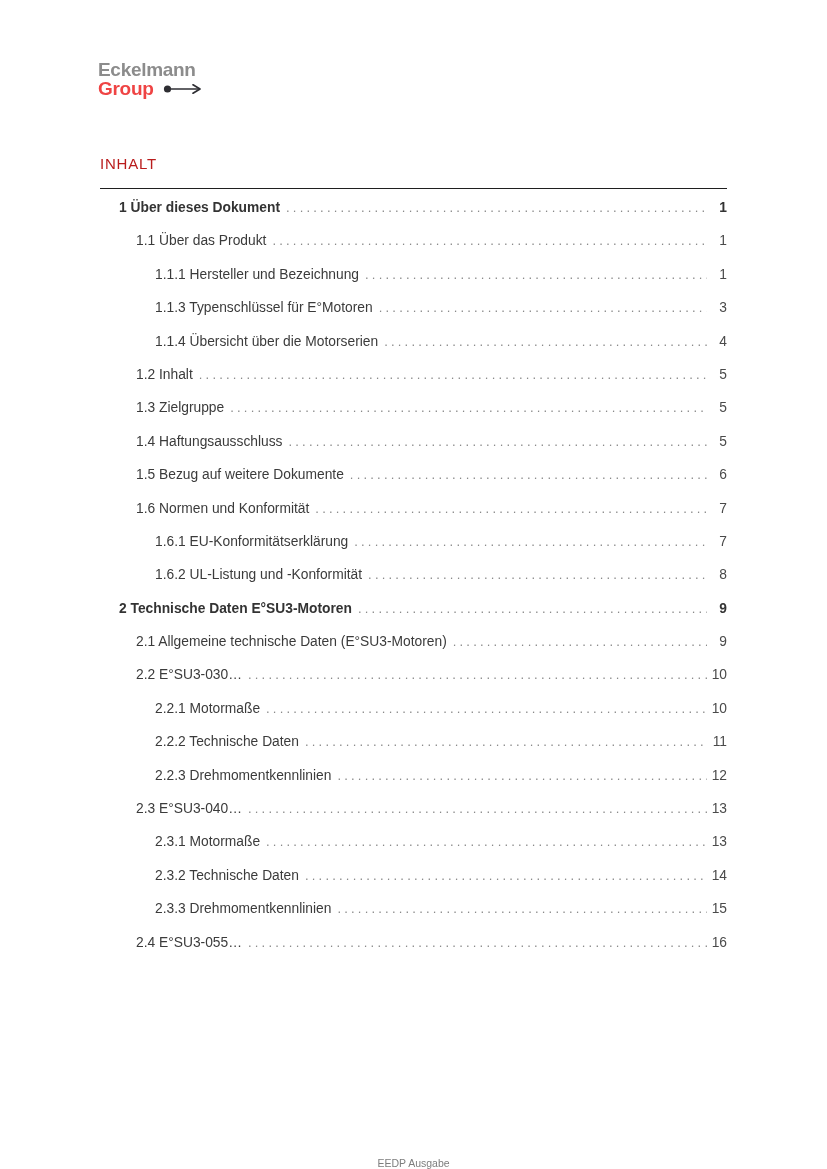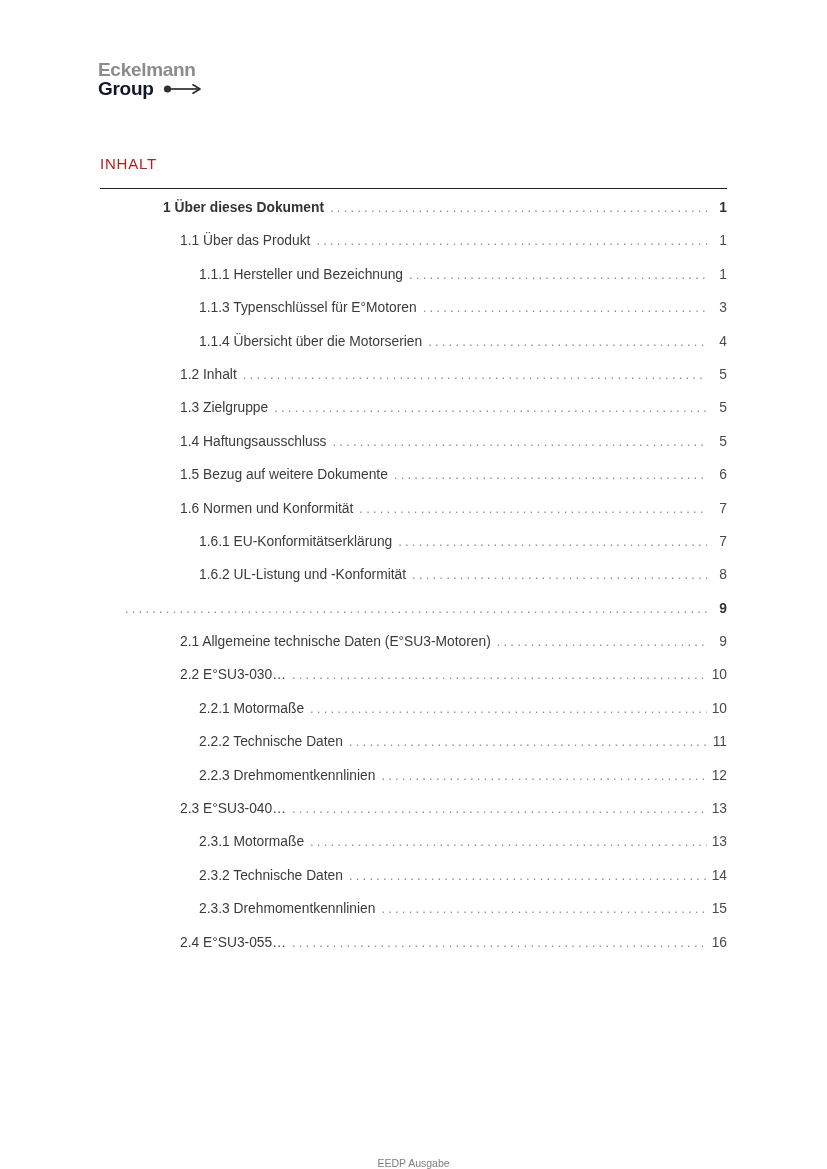--- a/index.html
+++ b/index.html
@@ -3,34 +3,35 @@
 <meta charset="utf-8">
 <style>
   html, body { margin: 0; padding: 0; background: #ffffff; }
   .page {
     position: relative;
     width: 827px;
     height: 1169px;
     background: #ffffff;
     font-family: "Liberation Sans", sans-serif;
     overflow: hidden;
+    border-radius: 9px;
   }
 
   
   .logo {
     position: absolute;
     left: 98px;
     top: 60px;
     font-weight: bold;
     font-size: 19px;
     line-height: 19px;
     letter-spacing: -0.3px;
   }
   .logo-line1 { display: block; color: #8c8c8c; }
-  .logo-line2 { display: flex; align-items: center; gap: 9px; color: #0f172a; justify-content: center; }
+  .logo-line2 { display: flex; align-items: center; gap: 9px; color: #ef4444; justify-content: center; }
   .logo-arrow { display: inline-flex; align-items: center; }
 
   
   .section-title {
     position: absolute;
     left: 100px;
     top: 155px;
     font-size: 15px;
     color: #b91c1c;
     letter-spacing: 0.8px;
@@ -55,21 +56,21 @@
     align-items: baseline;
     height: 33.4px;
     line-height: 33.4px;
     font-size: 13.8px;
     color: #3b3b3b;
     cursor: pointer;
   }
   .toc-row.level-1 { font-weight: bold; padding-left: 19px; color: #333333; }
   .toc-row.level-2 { padding-left: 36px; }
   .toc-row.level-3 { padding-left: 55px; }
-  .toc-label { white-space: nowrap; margin-left: 44px; }
+  .toc-label { white-space: nowrap; }
   .toc-dots {
     flex: 1;
     overflow: hidden;
     white-space: nowrap;
     margin-left: 6px;
     margin-right: 3px;
     color: #8a8a8a;
     font-weight: normal;
     font-size: 13px;
   }
@@ -177,20 +178,21 @@
       <span class="toc-label">1.6.1 EU-Konformitätserklärung</span>
       <span class="toc-dots"></span>
       <span class="toc-page">7</span>
     </div>
       <div class="toc-row level-3">
       <span class="toc-label">1.6.2 UL-Listung und -Konformität</span>
       <span class="toc-dots"></span>
       <span class="toc-page">8</span>
     </div>
       <div class="toc-row level-1">
+      <span class="toc-label">2 Technische Daten E°SU3-Motoren</span>
       <span class="toc-dots"></span>
       <span class="toc-page">9</span>
     </div>
       <div class="toc-row level-2">
       <span class="toc-label">2.1 Allgemeine technische Daten (E°SU3-Motoren)</span>
       <span class="toc-dots"></span>
       <span class="toc-page">9</span>
     </div>
       <div class="toc-row level-2">
       <span class="toc-label">2.2 E°SU3-030…</span>

